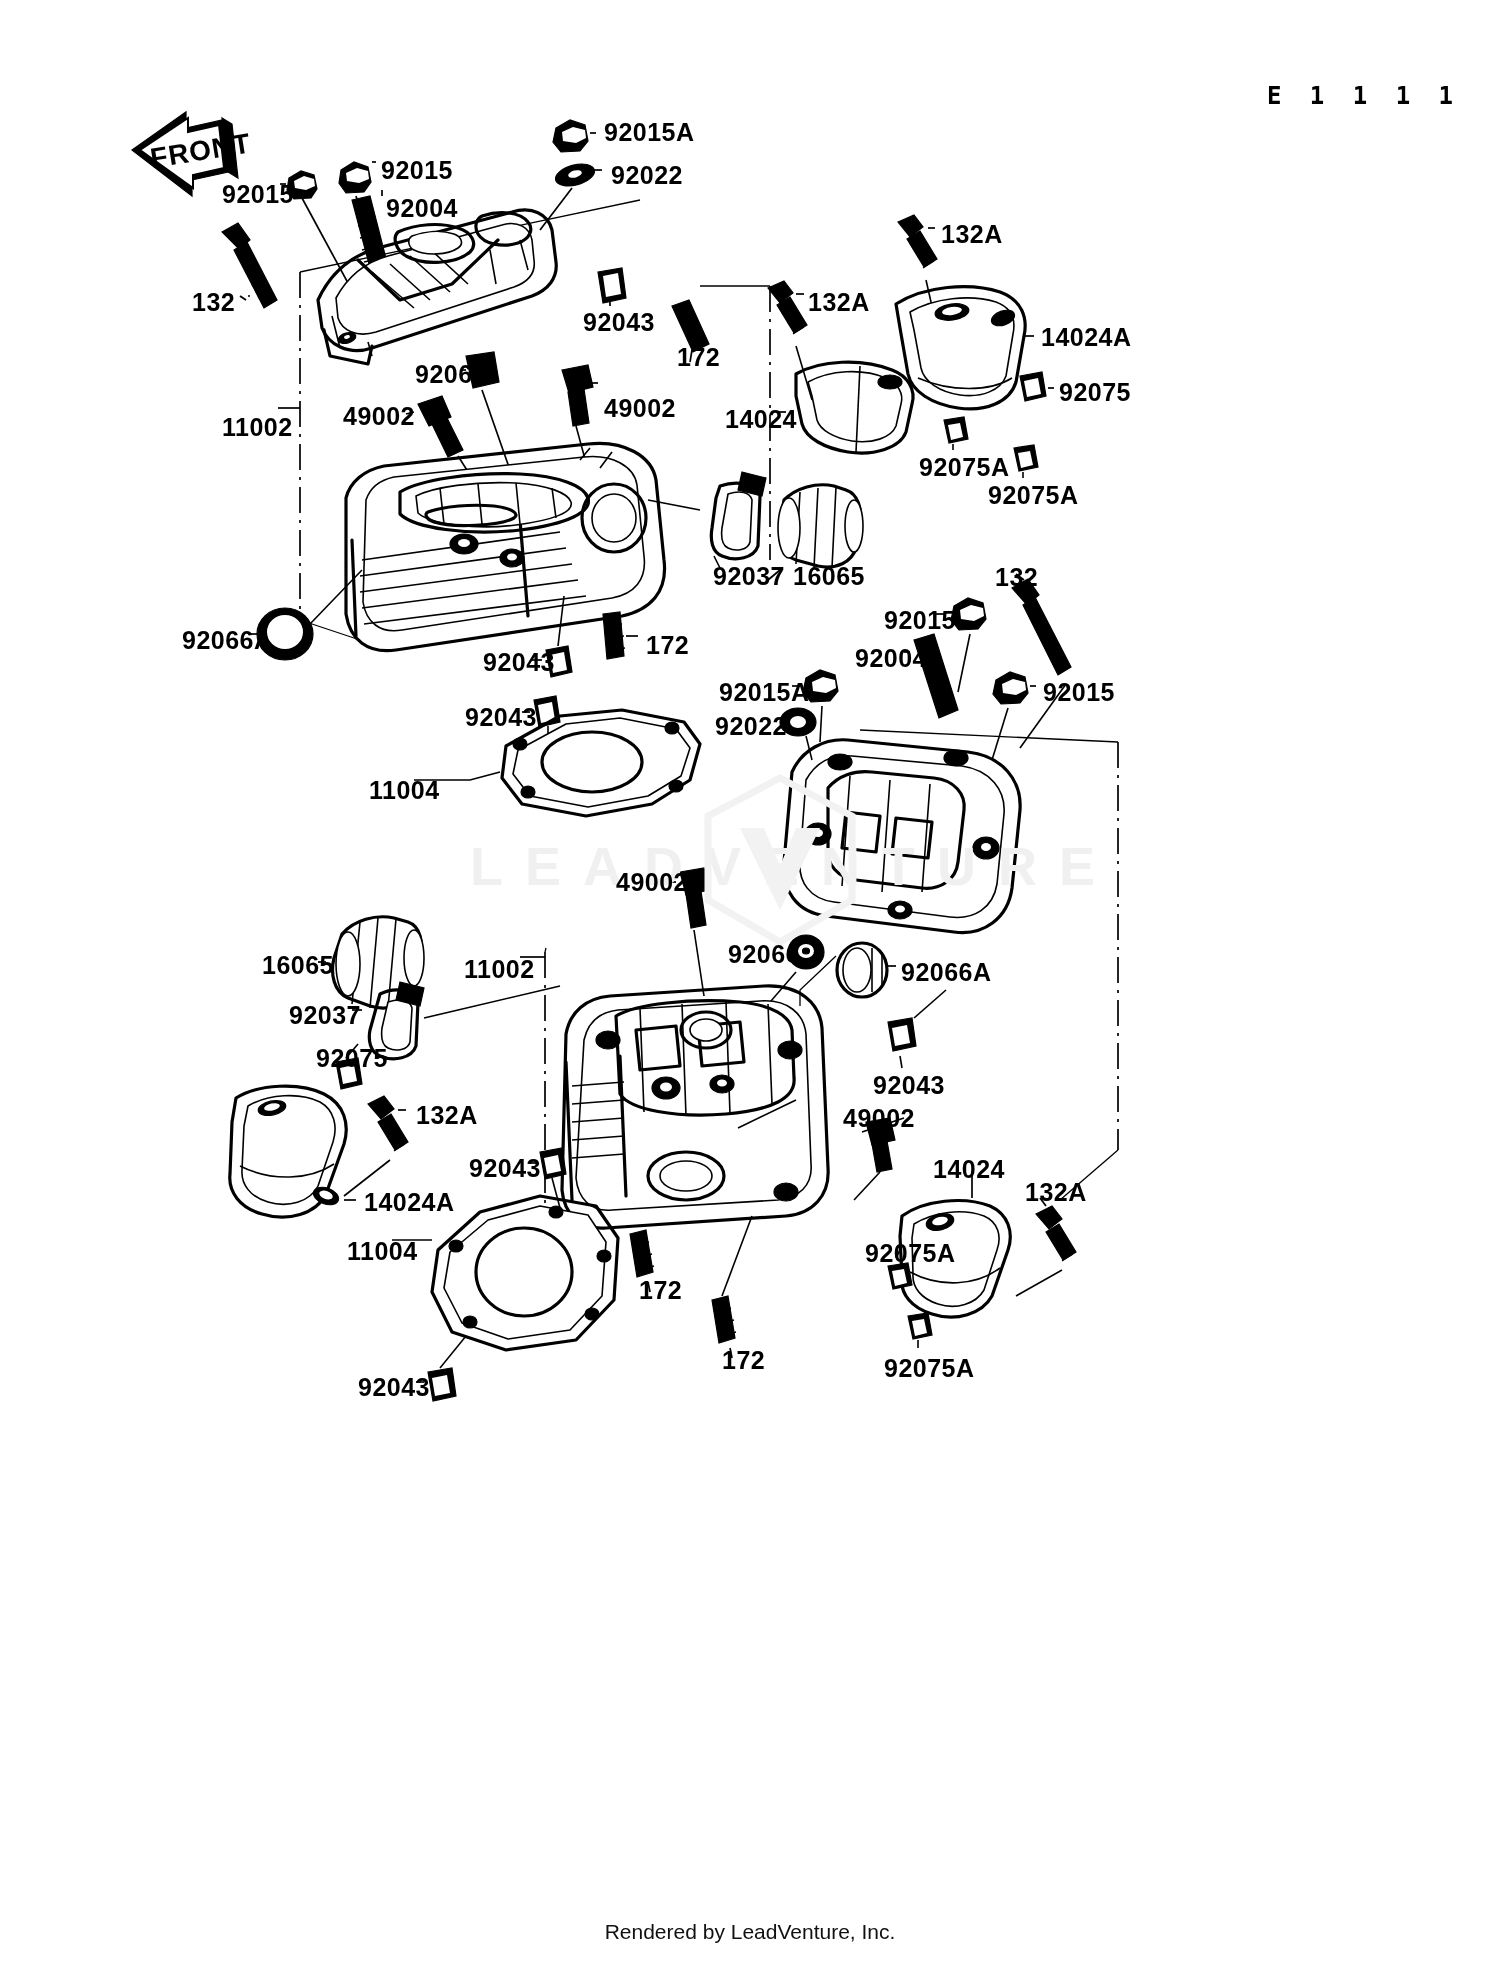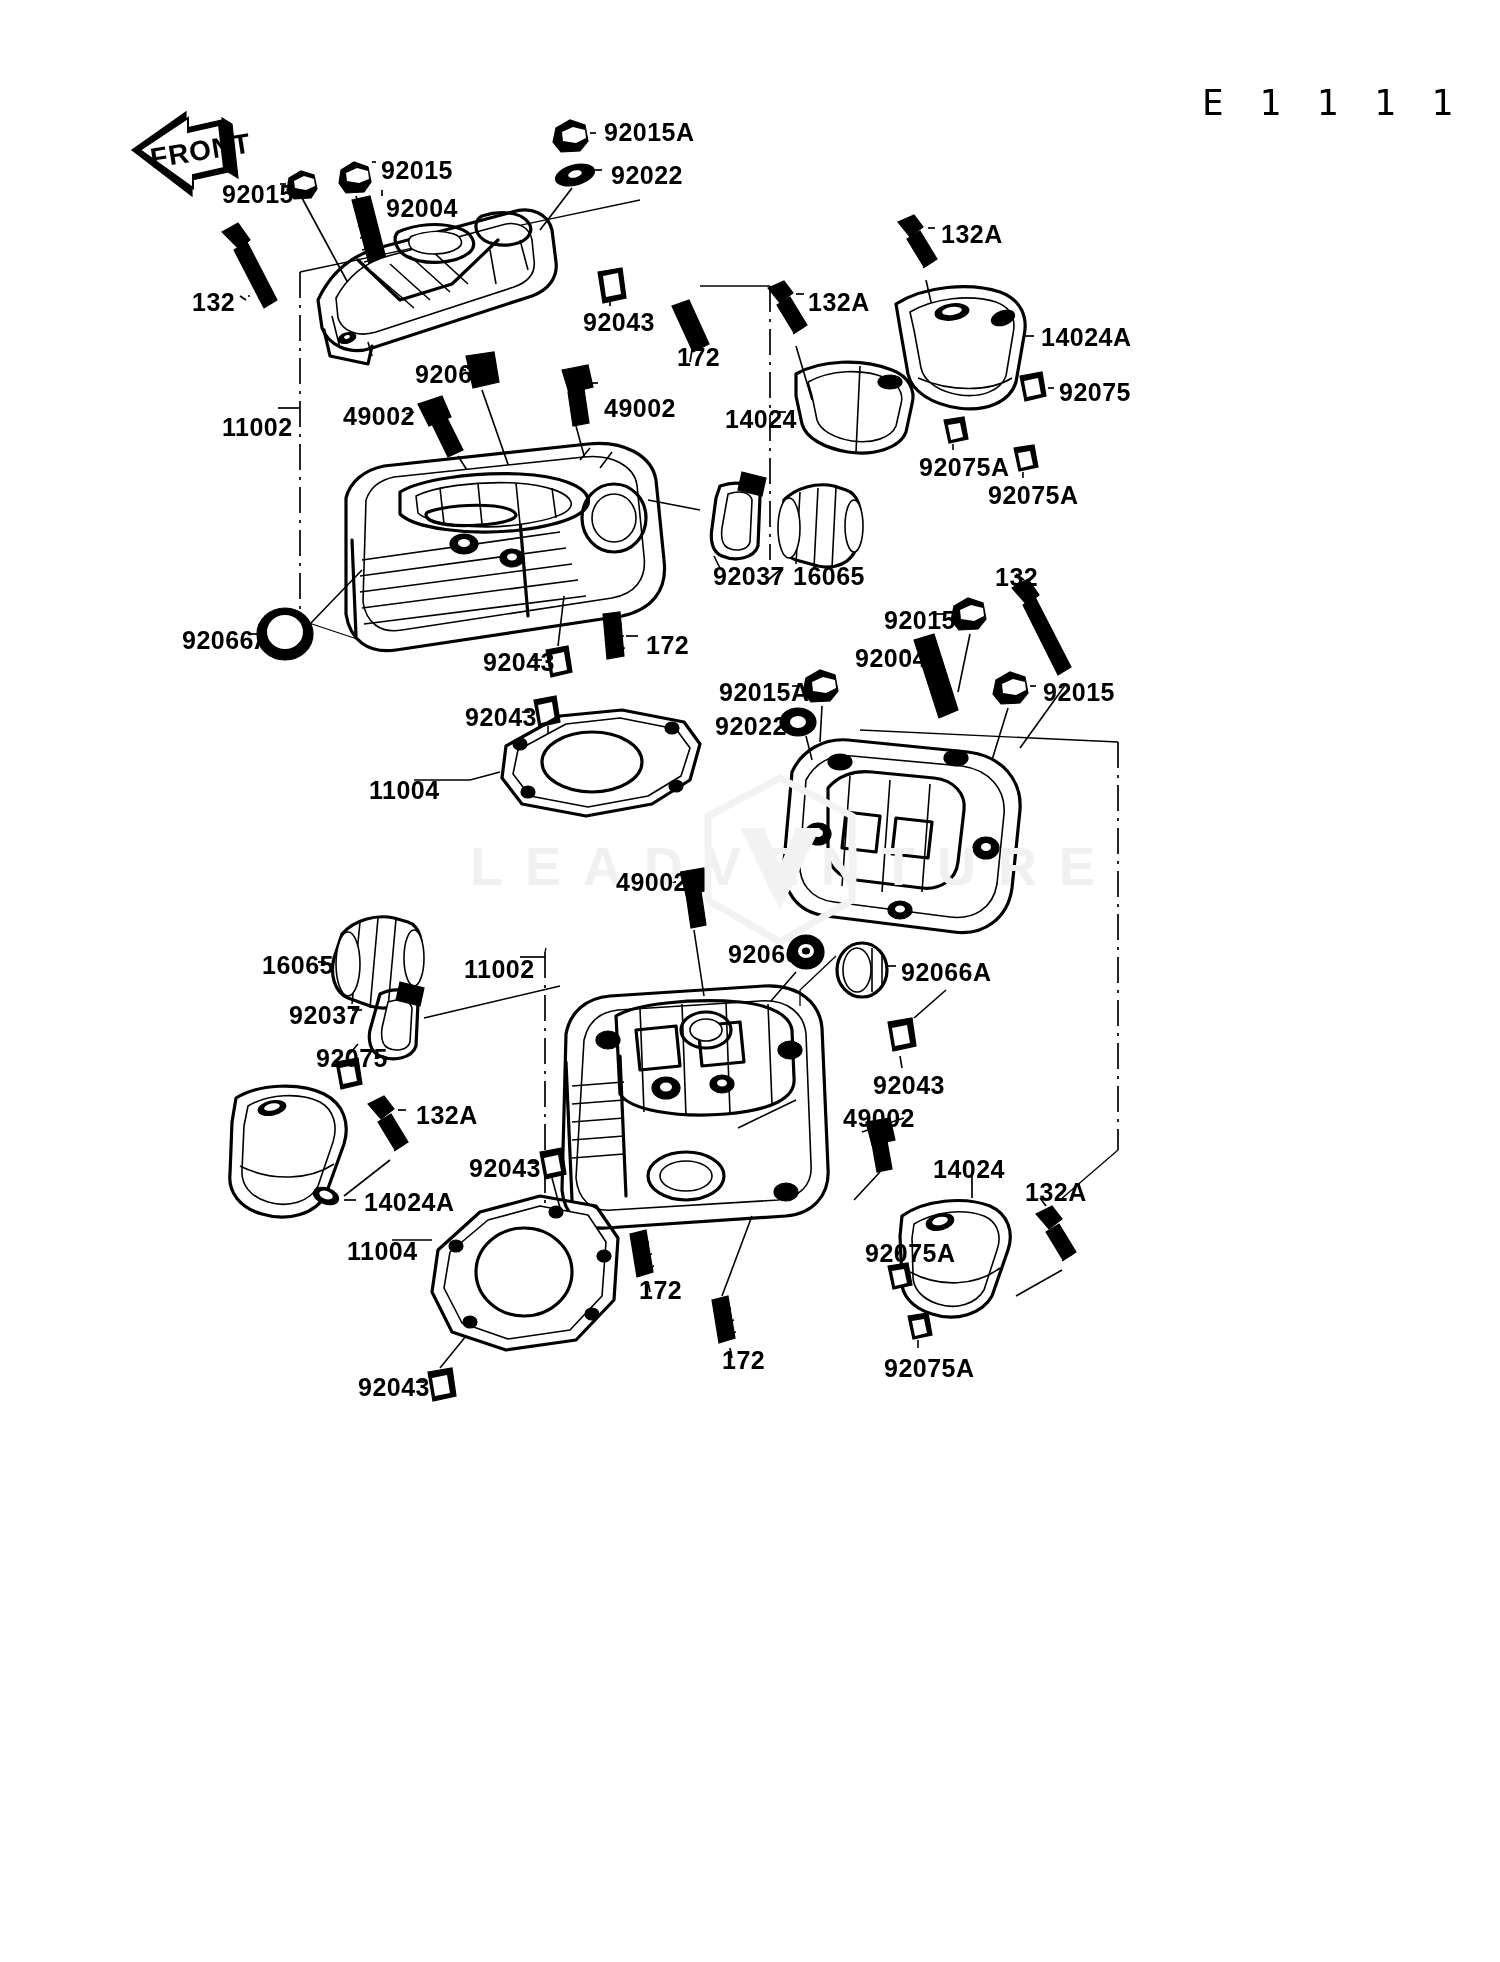--- a/index.html
+++ b/index.html
@@ -5,21 +5,21 @@
   html,body{margin:0;padding:0;background:#ffffff;}
   body{width:1500px;height:1962px;position:relative;overflow:hidden;
        font-family:"Liberation Sans",sans-serif;color:#000;}
 
   #sheet{position:absolute;left:0;top:0;width:1500px;height:1962px;background:#fff;}
 
   
   .diagram-code{
     position:absolute; right:40px; top:82px;
     font-family:"DejaVu Sans Mono","Liberation Mono",monospace;
-    font-size:36px; font-weight:400; letter-spacing:7px; color:#000;
+    font-size:24px; font-weight:700; letter-spacing:7px; color:#000;
   }
 
   
   .lbl{
     position:absolute;
     font-family:"Liberation Sans",sans-serif;
     font-weight:700;
     font-size:25px;
     letter-spacing:0.5px;
     color:#000;
@@ -649,14 +649,15 @@
       <div class="lbl" style="left: 933px; top: 1157px;">14024</div>
       <div class="lbl" style="left: 1025px; top: 1180px;">132A</div>
       <div class="lbl" style="left: 865px; top: 1241px;">92075A</div>
       <div class="lbl" style="left: 347px; top: 1239px;">11004</div>
       <div class="lbl" style="left: 639px; top: 1278px;">172</div>
       <div class="lbl" style="left: 722px; top: 1348px;">172</div>
       <div class="lbl" style="left: 358px; top: 1375px;">92043</div>
       <div class="lbl" style="left: 884px; top: 1356px;">92075A</div>
     </div>
 
+  <div class="footer">Rendered by LeadVenture, Inc.</div>
 
 </div>
 
 </body></html>

